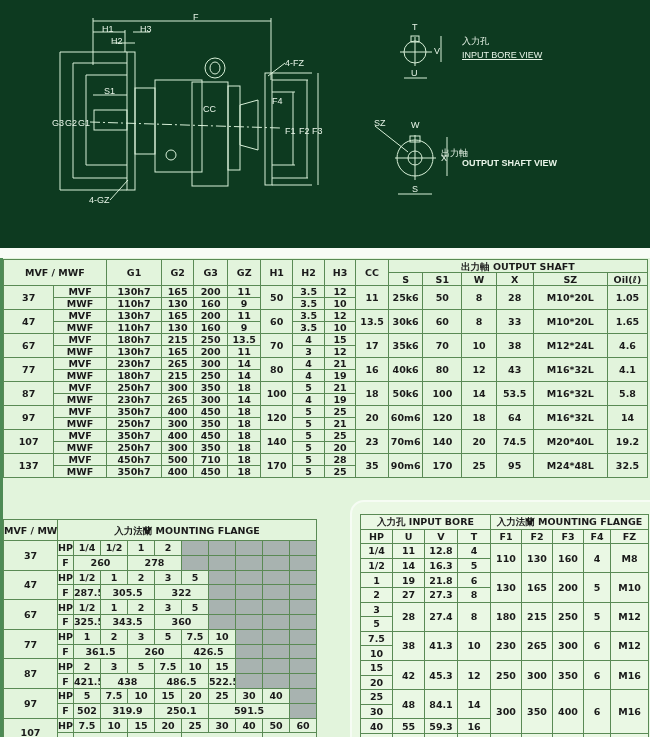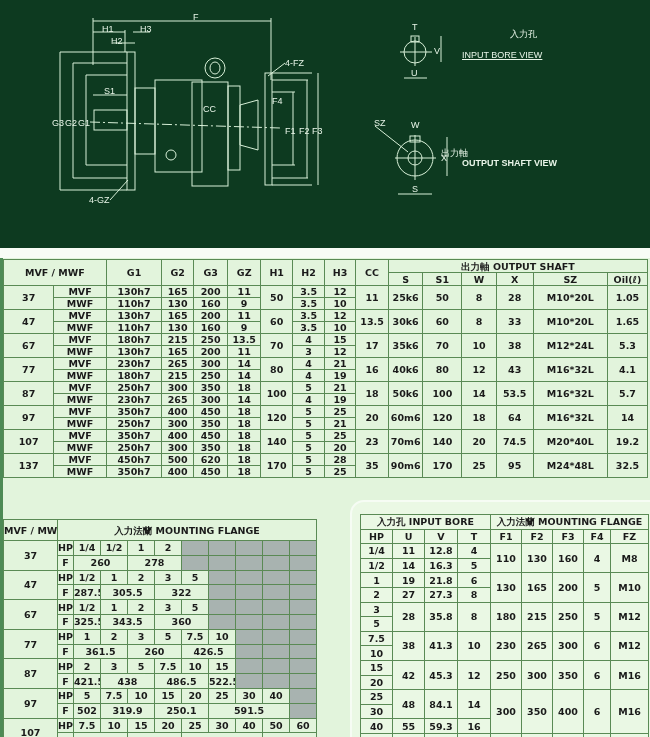--- a/index.html
+++ b/index.html
@@ -108,21 +108,21 @@
   <span class="lbl" style="left:285px;top:58px;">4-FZ</span>
   <span class="lbl" style="left:272px;top:96px;">F4</span>
   <span class="lbl" style="left:203px;top:104px;">CC</span>
   <span class="lbl" style="left:285px;top:126px;">F1</span>
   <span class="lbl" style="left:299px;top:126px;">F2</span>
   <span class="lbl" style="left:312px;top:126px;">F3</span>
 
   <span class="lbl" style="left:412px;top:22px;">T</span>
   <span class="lbl" style="left:434px;top:46px;">V</span>
   <span class="lbl" style="left:411px;top:68px;">U</span>
-  <span class="lbl" style="left:462px;top:29px;margin-left:48px;">入力孔</span>
+  <span class="lbl" style="left:462px;top:36px;">入力孔</span>
   <span class="lbl" style="left:462px;top:50px;text-decoration:underline;">INPUT BORE VIEW</span>
 
   <span class="lbl" style="left:374px;top:118px;">SZ</span>
   <span class="lbl" style="left:411px;top:120px;">W</span>
   <span class="lbl" style="left:441px;top:153px;">X</span>
   <span class="lbl" style="left:412px;top:184px;">S</span>
   <span class="lbl" style="left:441px;top:148px;">出力軸</span>
   <span class="lbl" style="left:462px;top:158px;font-weight:bold;">OUTPUT SHAFT VIEW</span>
 </div>
 <div class="gap-white"></div>
@@ -233,21 +233,21 @@
         <td>13.5</td>
         <td rowspan="2">70</td>
         <td>4</td>
         <td>15</td>
         <td rowspan="2">17</td>
         <td rowspan="2">35k6</td>
         <td rowspan="2">70</td>
         <td rowspan="2">10</td>
         <td rowspan="2">38</td>
         <td rowspan="2">M12*24L</td>
-        <td rowspan="2">5.3</td>
+        <td rowspan="2">4.6</td>
       </tr>
       <tr>
         <td>MWF</td>
         <td>130h7</td>
         <td>165</td>
         <td>200</td>
         <td>11</td>
         <td>3</td>
         <td>12</td>
       </tr>
@@ -287,21 +287,21 @@
         <td>18</td>
         <td rowspan="2">100</td>
         <td>5</td>
         <td>21</td>
         <td rowspan="2">18</td>
         <td rowspan="2">50k6</td>
         <td rowspan="2">100</td>
         <td rowspan="2">14</td>
         <td rowspan="2">53.5</td>
         <td rowspan="2">M16*32L</td>
-        <td rowspan="2">5.7</td>
+        <td rowspan="2">5.8</td>
       </tr>
       <tr>
         <td>MWF</td>
         <td>230h7</td>
         <td>265</td>
         <td>300</td>
         <td>14</td>
         <td>4</td>
         <td>19</td>
       </tr>
@@ -357,21 +357,21 @@
         <td>350</td>
         <td>18</td>
         <td>5</td>
         <td>20</td>
       </tr>
       <tr>
         <td rowspan="2">137</td>
         <td>MVF</td>
         <td>450h7</td>
         <td>500</td>
-        <td>620</td>
+        <td>710</td>
         <td>18</td>
         <td rowspan="2">170</td>
         <td>5</td>
         <td>28</td>
         <td rowspan="2">35</td>
         <td rowspan="2">90m6</td>
         <td rowspan="2">170</td>
         <td rowspan="2">25</td>
         <td rowspan="2">95</td>
         <td rowspan="2">M24*48L</td>
@@ -629,21 +629,21 @@
       </tr>
       <tr>
         <td>2</td>
         <td rowspan="1">27</td>
         <td rowspan="1">27.3</td>
         <td rowspan="1">8</td>
       </tr>
       <tr>
         <td>3</td>
         <td rowspan="2">28</td>
-        <td rowspan="2">35.8</td>
+        <td rowspan="2">27.4</td>
         <td rowspan="2">8</td>
         <td rowspan="2">180</td>
         <td rowspan="2">215</td>
         <td rowspan="2">250</td>
         <td rowspan="2">5</td>
         <td rowspan="2">M12</td>
       </tr>
       <tr>
         <td>5</td>
       </tr>

